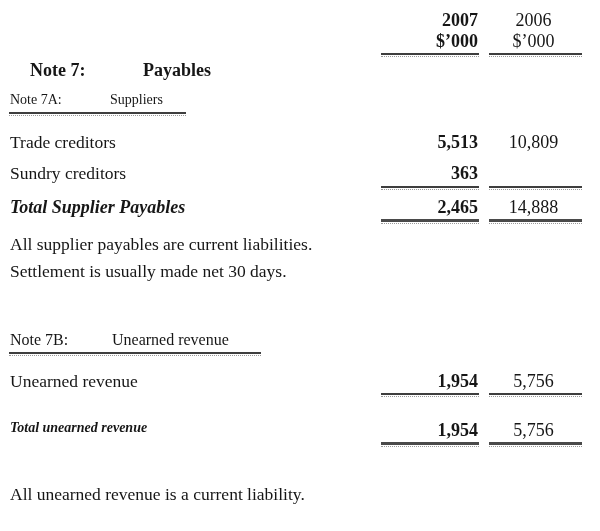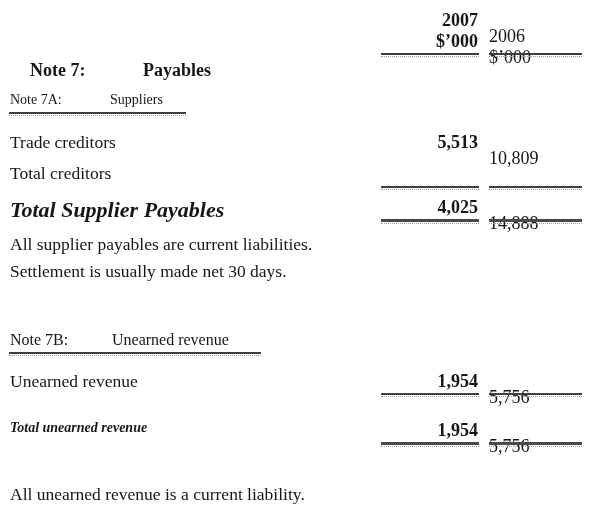--- a/index.html
+++ b/index.html
@@ -9,21 +9,21 @@
     height: 531px;
     background: #ffffff;
     color: #161616;
     font-family: "Liberation Serif", "DejaVu Serif", serif;
     font-size: 17.5px;
     overflow: hidden;
   }
   .row { position: absolute; left: 0; width: 100%; height: 24px; }
   .label { position: absolute; left: 10px; top: 0; white-space: nowrap; }
   .c1 { position: absolute; left: 382px; width: 96px; top: 0; text-align: right; padding-right: 2px; font-size: 18px; }
-  .c2 { position: absolute; left: 489px; width: 89px; top: 16px; text-align: left; font-size: 18px; }
+  .c2 { position: absolute; left: 489px; width: 89px; top: 0; text-align: center; font-size: 18px; }
   .b { font-weight: bold; }
   .bi { font-weight: bold; font-style: italic; }
   .heading-prefix { display: inline-block; white-space: nowrap; }
   .w-note7 { width: 113px; margin-left: 20px; }
   .w-note7a { width: 100px; }
   .w-note7b { width: 102px; }
   .rule {
     position: absolute;
     height: 1px;
     border-top: 2px solid #3e3e3e;
@@ -66,28 +66,29 @@
   </div>
   <div class="rule" style="top:112px; left:9px; width:177px;"></div>
 
   <div class="row" style="top:132px">
     <span class="label">Trade creditors</span>
     <span class="c1 b">5,513</span>
     <span class="c2">10,809</span>
   </div>
 
   <div class="row" style="top:163px">
-    <span class="label">Total creditors</span>
+    <span class="label">Sundry creditors</span>
+    <span class="c1 b">363</span>
   </div>
   <div class="rule" style="top:186px; left:381px; width:98px;"></div>
   <div class="rule" style="top:186px; left:489px; width:93px;"></div>
 
   <div class="row" style="top:197px">
-    <span class="label bi" style="font-size:22px;">Total Supplier Payables</span>
-    <span class="c1 b">4,025</span>
+    <span class="label bi" style="font-size:18px;">Total Supplier Payables</span>
+    <span class="c1 b">2,465</span>
     <span class="c2">14,888</span>
   </div>
   <div class="rule total" style="top:219px; left:381px; width:98px;"></div>
   <div class="rule total" style="top:219px; left:489px; width:93px;"></div>
 
   <div class="para" style="top:234px">All supplier payables are current liabilities.</div>
   <div class="para" style="top:261px">Settlement is usually made net 30 days.</div>
 
   <div class="row" style="top:331px">
     <span class="label" style="font-size:16px;">

